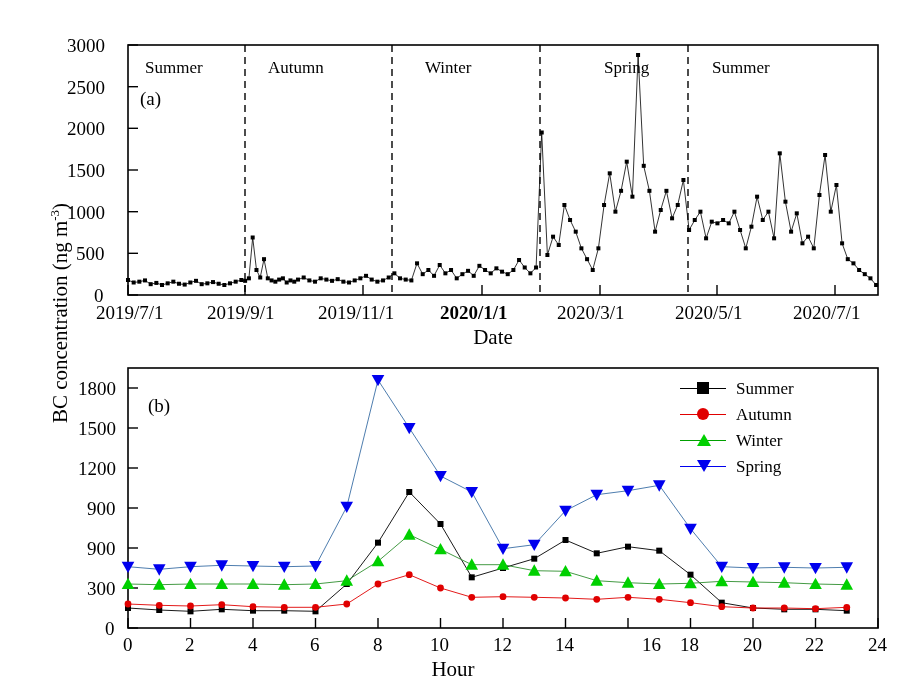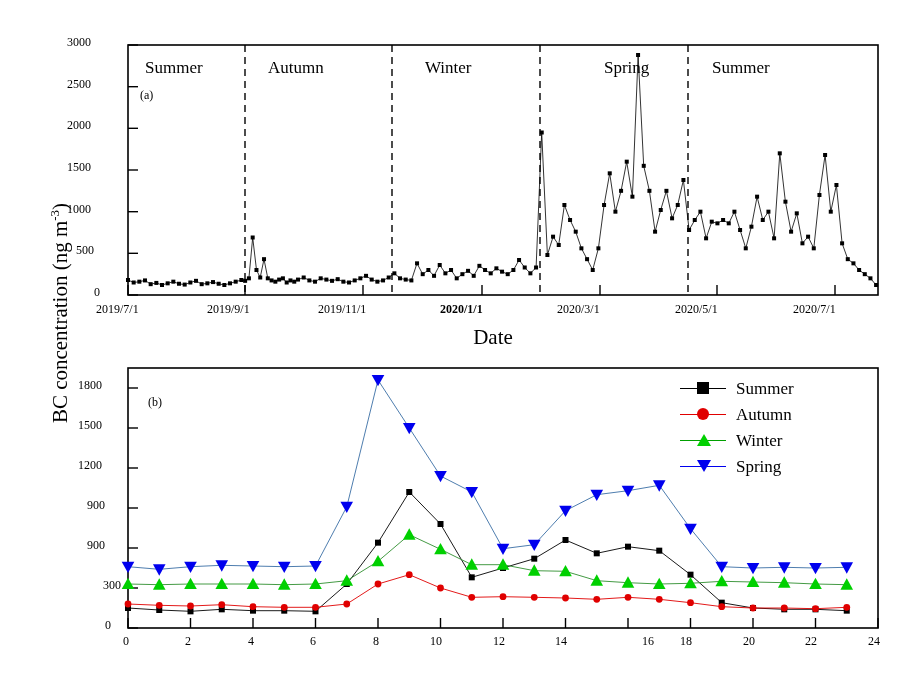--- a/index.html
+++ b/index.html
@@ -32,21 +32,21 @@
     text-align: center;
     transform: rotate(-90deg);
     transform-origin: center center;
     font-size: 21px;
   }
   .panel-tag {
     font-size: 22px;
   }
   .tick-label {
     position: absolute;
-    font-size: 12px;
+    font-size: 19px;
     white-space: nowrap;
   }
   .season-label {
     position: absolute;
     font-size: 17px;
     white-space: nowrap;
   }
   .legend-row {
     display: flex;
     align-items: center;
@@ -425,41 +425,42 @@
   <div class="tick-label" style="left:440px; top:302px;font-weight:bold;">2020/1/1</div>
   <div class="tick-label" style="left:557px; top:302px;">2020/3/1</div>
   <div class="tick-label" style="left:675px; top:302px;">2020/5/1</div>
   <div class="tick-label" style="left:793px; top:302px;">2020/7/1</div>
 
   <div class="axis-label" style="position:absolute; left:0; top:325px; width:906px; text-align:center;padding-left:40px;">Date</div>
 
   <div class="panel-tag tick-label" style="left:148px; top:395px;">(b)</div>
 
   <div class="tick-label" style="left:105px; top:618px;">0</div>
-  <div class="tick-label" style="left:87px; top:578px;margin-left:16px;">300</div>
+  <div class="tick-label" style="left:87px; top:578px;">300</div>
   <div class="tick-label" style="left:87px; top:538px;">900</div>
   <div class="tick-label" style="left:87px; top:498px;">900</div>
   <div class="tick-label" style="left:78px; top:458px;">1200</div>
   <div class="tick-label" style="left:78px; top:418px;">1500</div>
   <div class="tick-label" style="left:78px; top:378px;">1800</div>
 
   <div class="tick-label" style="left:123px; top:634px;">0</div>
   <div class="tick-label" style="left:185px; top:634px;">2</div>
   <div class="tick-label" style="left:248px; top:634px;">4</div>
   <div class="tick-label" style="left:310px; top:634px;">6</div>
   <div class="tick-label" style="left:373px; top:634px;">8</div>
   <div class="tick-label" style="left:430px; top:634px;">10</div>
   <div class="tick-label" style="left:493px; top:634px;">12</div>
   <div class="tick-label" style="left:555px; top:634px;">14</div>
   <div class="tick-label" style="left:618px; top:634px;margin-left:24px;">16</div>
   <div class="tick-label" style="left:680px; top:634px;">18</div>
   <div class="tick-label" style="left:743px; top:634px;">20</div>
   <div class="tick-label" style="left:805px; top:634px;">22</div>
   <div class="tick-label" style="left:868px; top:634px;">24</div>
 
+  <div class="axis-label" style="position:absolute; left:0; top:657px; width:906px; text-align:center;">Hour</div>
 
   <div style="position:absolute; left:680px; top:376px;">
     <div class="legend-row">
       <span class="legend-sym">
         <span class="legend-line" style="background:#000;"></span>
         <span class="legend-mark sq"></span>
       </span>
       <span class="legend-text">Summer</span>
     </div>
     <div class="legend-row">

